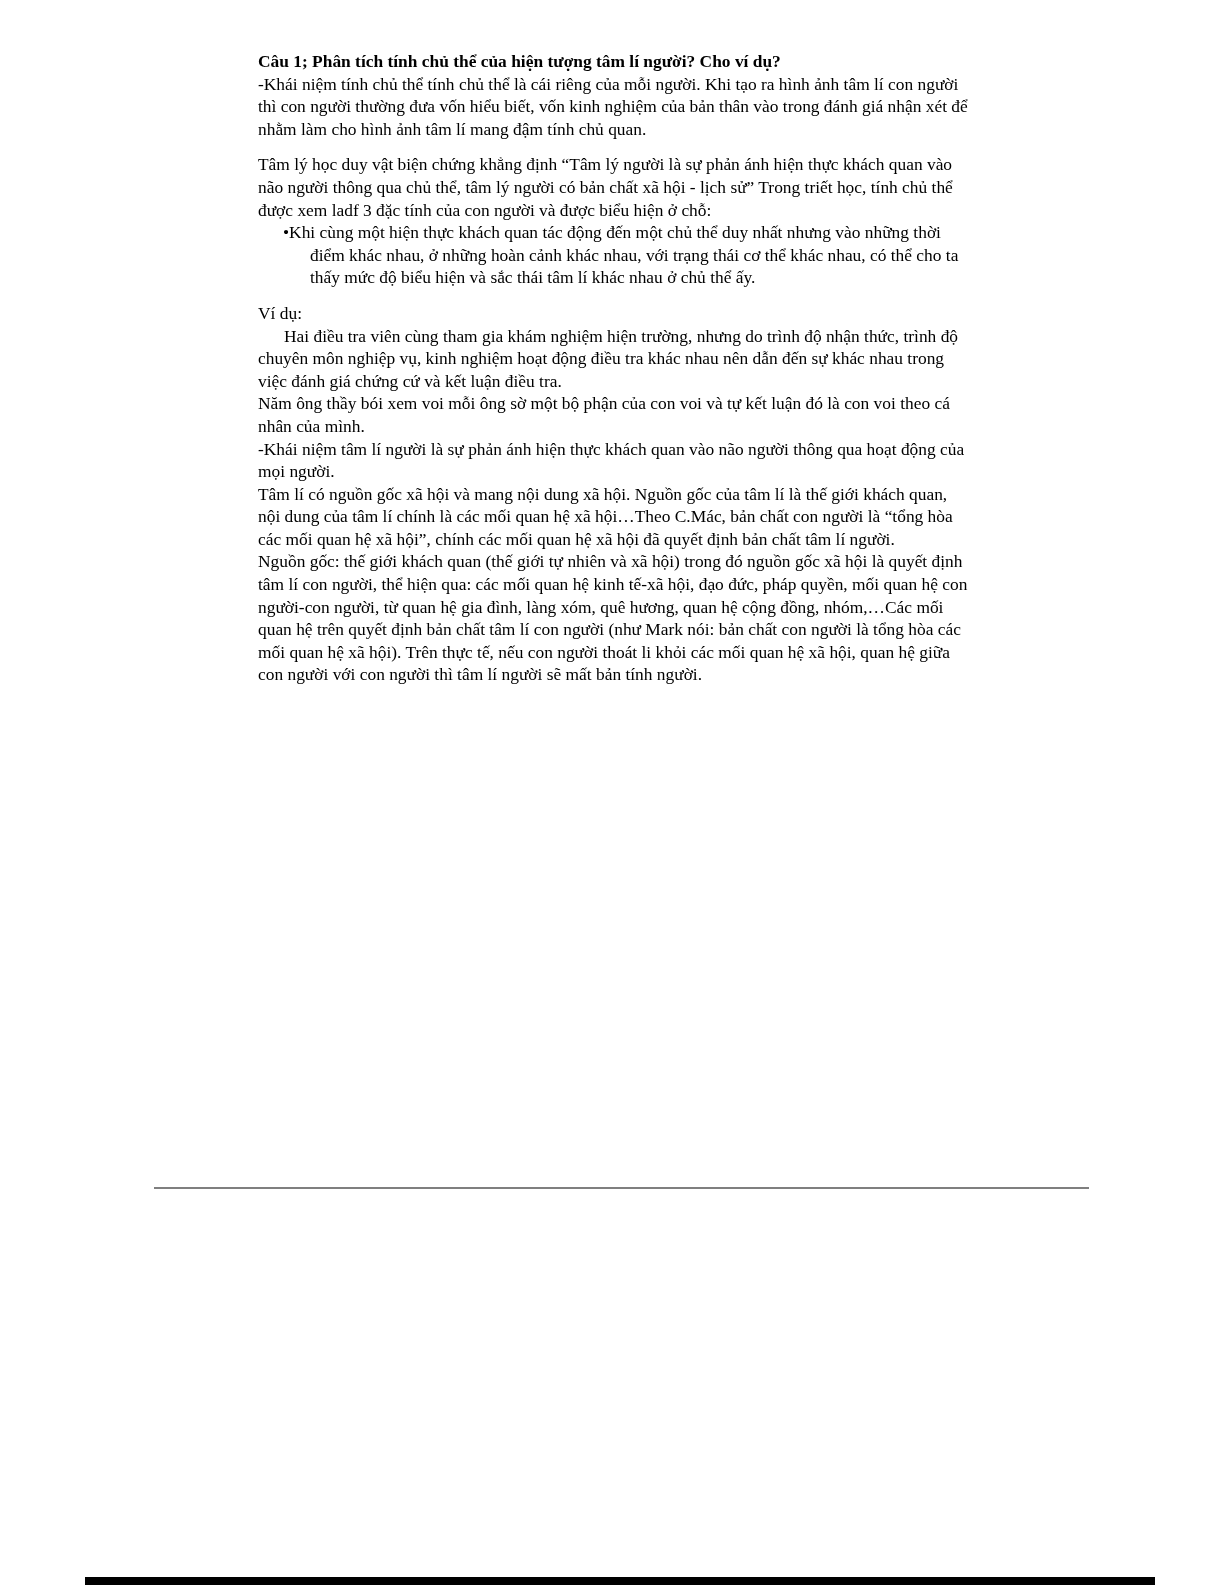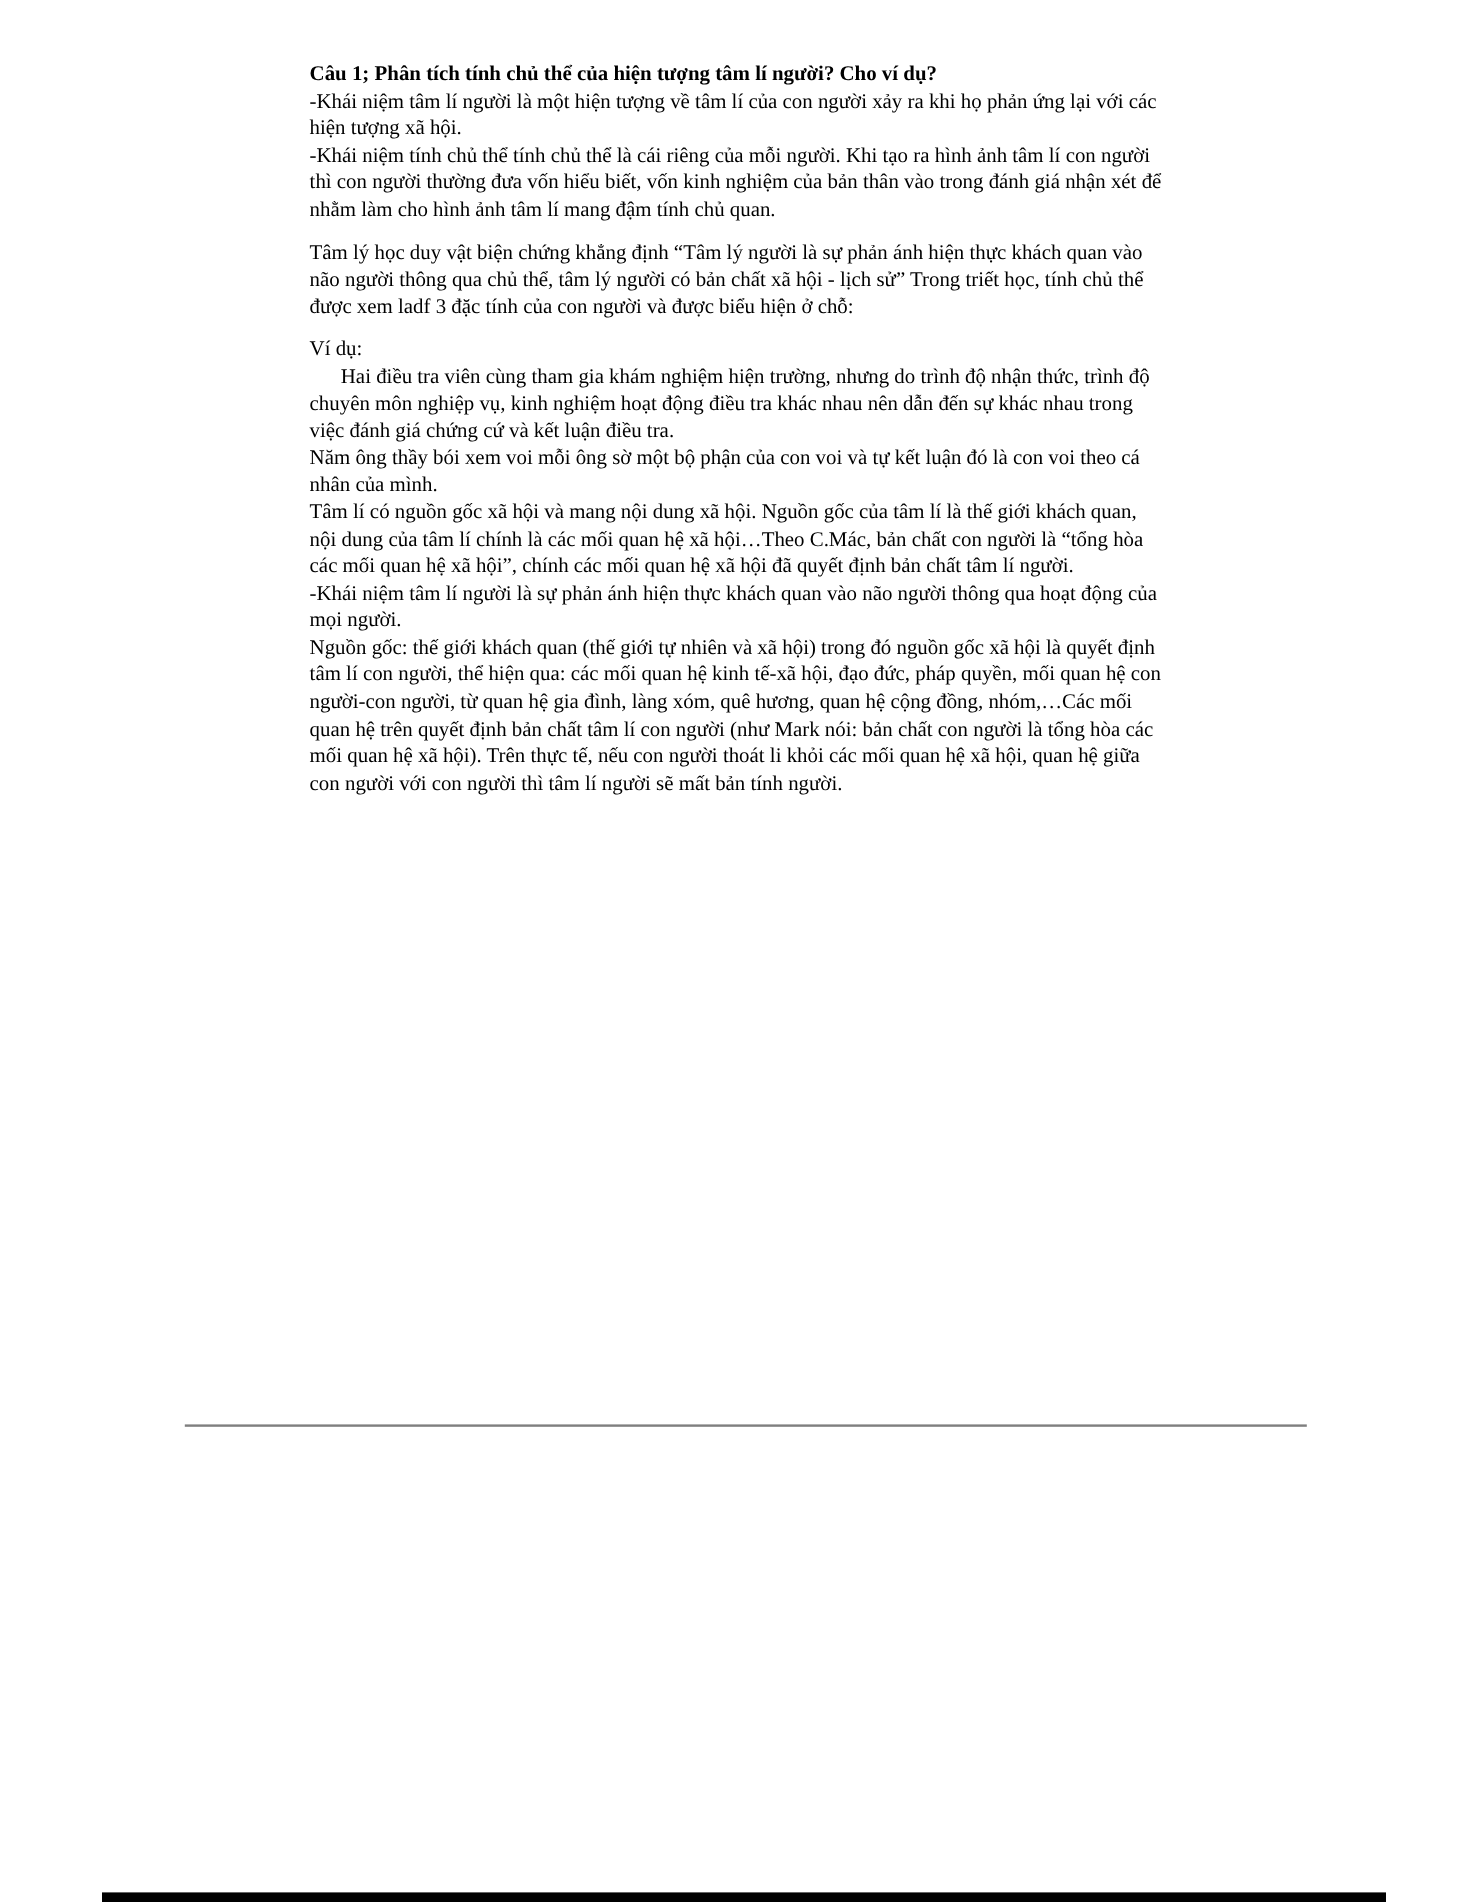--- a/index.html
+++ b/index.html
@@ -69,39 +69,39 @@
 </style>
 </head>
 <body>
 
 <div class="page">
 
   <div class="text-block">
 
     <p class="heading">Câu 1; Phân tích tính chủ thể của hiện tượng tâm lí người? Cho ví dụ?</p>
 
-    <p>-Khái niệm tâm lí người là một hiện tượng về tâm lí của con người xảy ra khi họ phản ứng lại với các hiện tượng xã hội.</p>
 
     <p>-Khái niệm tính chủ thể tính chủ thể là cái riêng của mỗi người. Khi tạo ra hình ảnh tâm lí con người thì con người thường đưa vốn hiểu biết, vốn kinh nghiệm của bản thân vào trong đánh giá nhận xét để nhằm làm cho hình ảnh tâm lí mang đậm tính chủ quan.</p>
 
     <p class="gap-before">Tâm lý học duy vật biện chứng khẳng định “Tâm lý người là sự phản ánh hiện thực khách quan vào não người thông qua chủ thể, tâm lý người có bản chất xã hội - lịch sử” Trong triết học, tính chủ thể được xem ladf 3 đặc tính của con người và được biểu hiện ở chỗ:</p>
 
     <ul class="bullets">
+      <li>Khi cùng một hiện thực khách quan tác động đến một chủ thể duy nhất nhưng vào những thời điểm khác nhau, ở những hoàn cảnh khác nhau, với trạng thái cơ thể khác nhau, có thể cho ta thấy mức độ biểu hiện và sắc thái tâm lí khác nhau ở chủ thể ấy.</li>
     </ul>
 
     <p class="gap-before">Ví dụ:</p>
 
     <p class="first-indent">Hai điều tra viên cùng tham gia khám nghiệm hiện trường, nhưng do trình độ nhận thức, trình độ chuyên môn nghiệp vụ, kinh nghiệm hoạt động điều tra khác nhau nên dẫn đến sự khác nhau trong việc đánh giá chứng cứ và kết luận điều tra.</p>
 
     <p>Năm ông thầy bói xem voi mỗi ông sờ một bộ phận  của con voi và tự kết luận đó là con voi theo cá nhân của mình.</p>
 
 
+    <p>-Khái niệm tâm lí người  là sự phản ánh hiện thực khách quan vào não người thông qua hoạt động của mọi người.</p>
+
     <p>Tâm lí có nguồn gốc xã hội và mang nội dung xã hội. Nguồn gốc của tâm lí là thế giới khách quan, nội dung của tâm lí chính là các mối quan hệ xã hội…Theo C.Mác, bản chất con người là “tổng hòa các mối quan hệ xã hội”, chính các mối quan hệ xã hội đã quyết định bản chất tâm lí người.</p>
-
-    <p>-Khái niệm tâm lí người  là sự phản ánh hiện thực khách quan vào não người thông qua hoạt động của mọi người.</p>
 
     <p>Nguồn gốc: thế giới khách quan (thế giới tự nhiên và xã hội) trong đó nguồn gốc xã hội là quyết định tâm lí con người, thể hiện qua: các mối quan hệ kinh tế-xã hội, đạo đức, pháp quyền, mối quan hệ con người-con người, từ quan hệ gia đình, làng xóm, quê hương, quan hệ cộng đồng, nhóm,…Các mối quan hệ trên quyết định bản chất tâm lí con người (như Mark nói: bản chất con người là tổng hòa các mối quan hệ xã hội). Trên thực tế, nếu con người thoát li khỏi các mối quan hệ xã hội, quan hệ giữa con người với con người thì tâm lí người sẽ mất bản tính người.</p>
 
   </div>
 
   <div class="footnote-divider"></div>
 
   <div class="page-bottom-bar"></div>
 
 </div>

